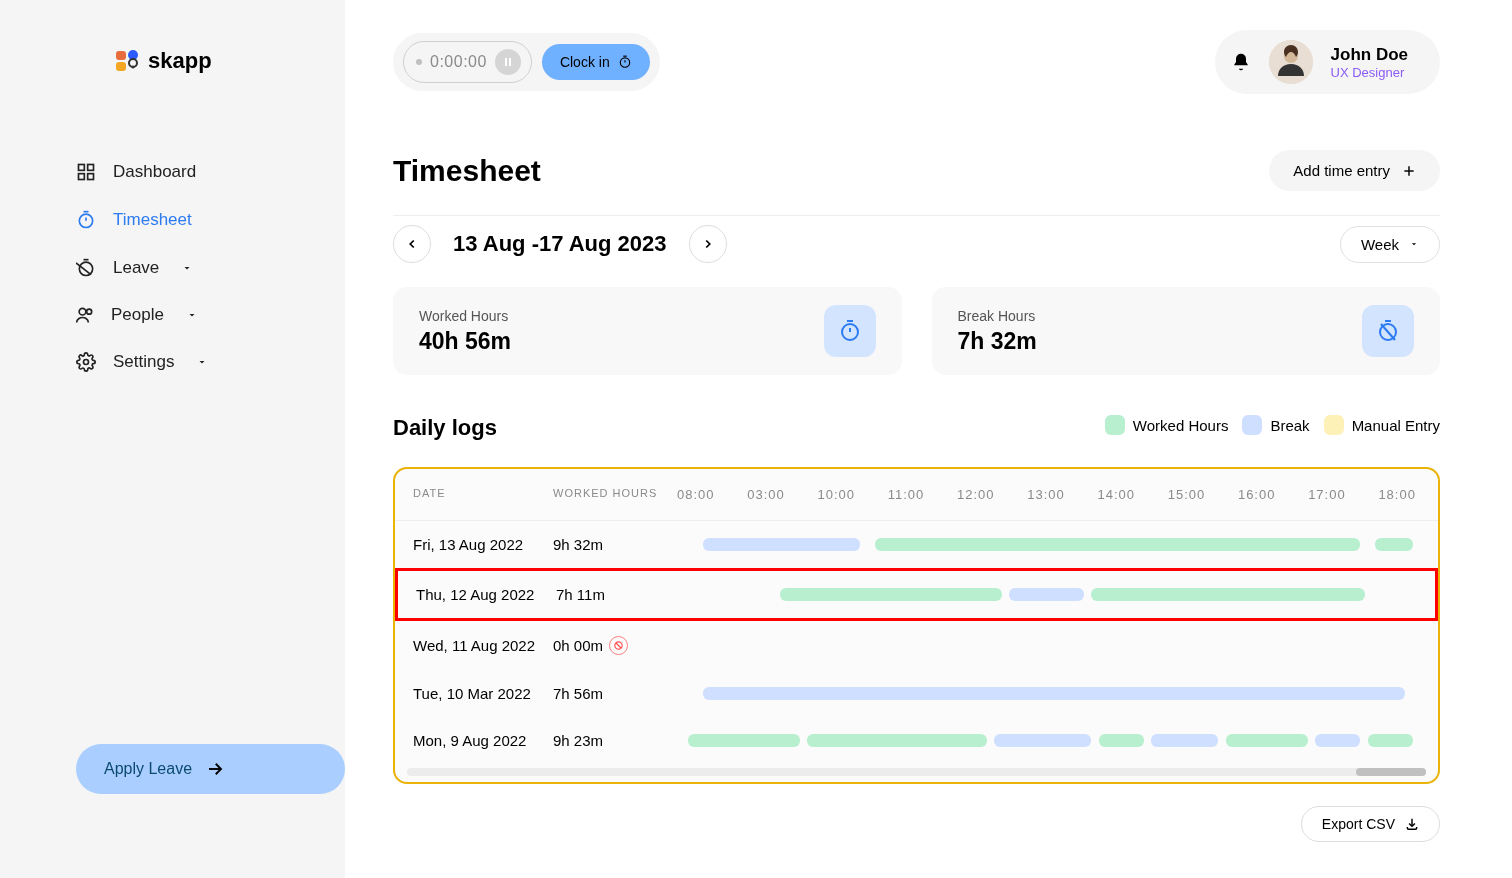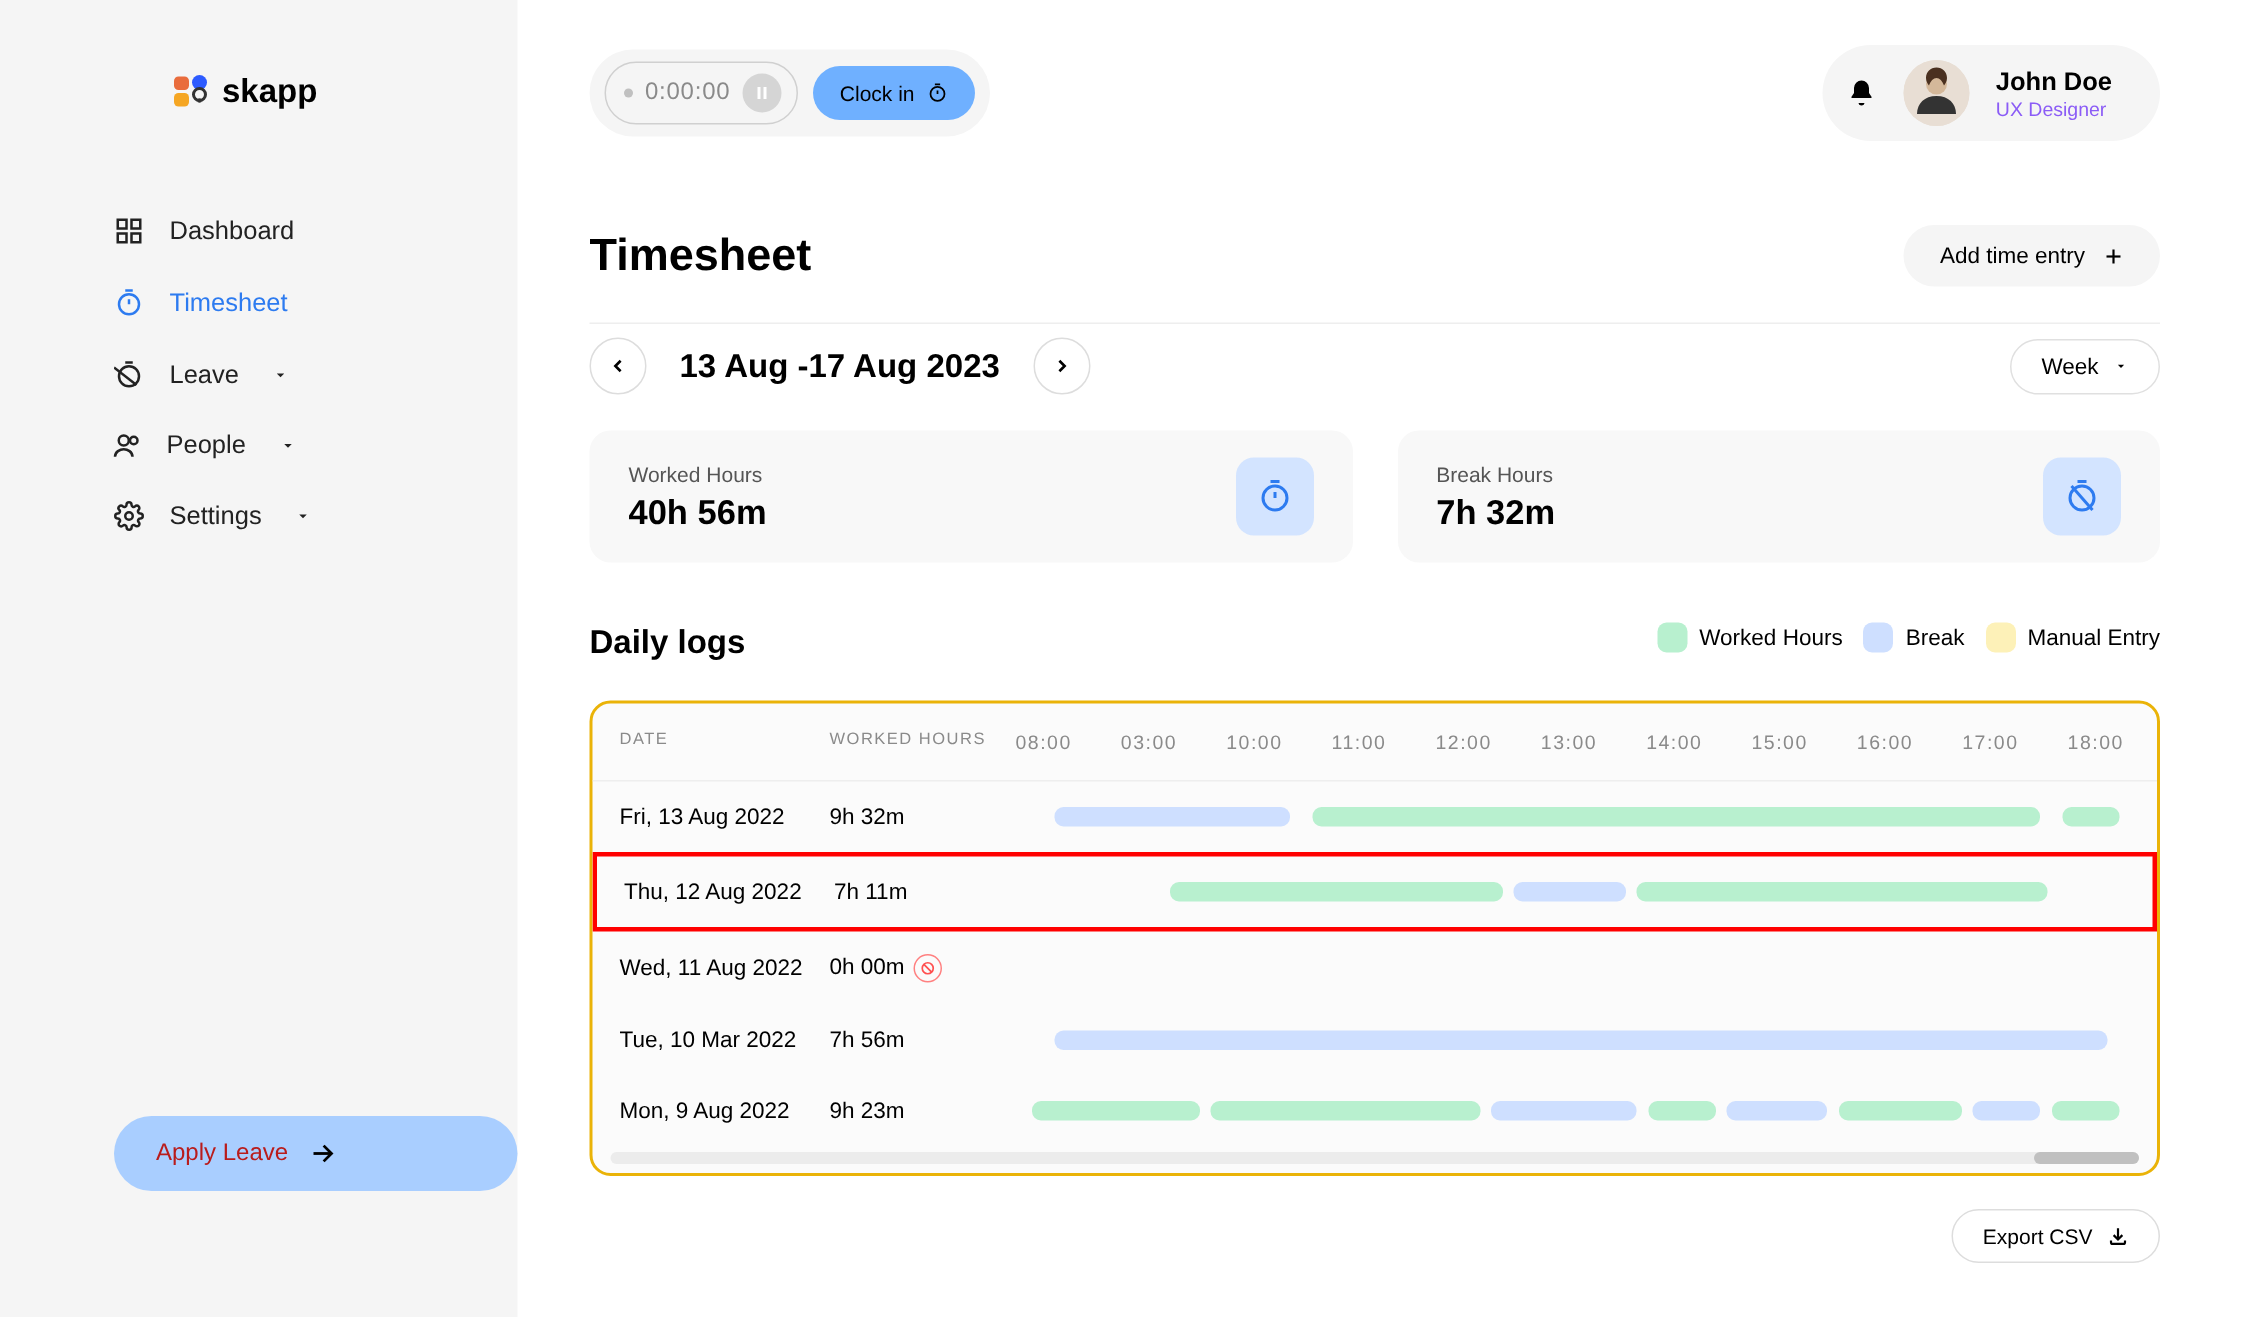--- a/index.html
+++ b/index.html
@@ -1,28 +1,28 @@
 <!DOCTYPE html>
 <html><head>
   <meta charset="utf-8">
   <style>
     * { margin: 0; padding: 0; box-sizing: border-box; font-family: -apple-system, BlinkMacSystemFont, 'Segoe UI', sans-serif; }
     body { background: #fff; width: 1512px; height: 878px; display: flex; overflow: hidden; }
     
     
-    .sidebar { width: 345px; background: #f5f5f5; padding: 48px 0 24px; display: flex; flex-direction: column; }
+    .sidebar { width: 345px; background: #f5f5f5; padding: 48px 0 24px; display: flex; flex-direction: column; gap: 18px; }
     .logo { display: flex; align-items: center; gap: 8px; padding-left: 116px; margin-bottom: 56px; }
     .logo-icon { width: 24px; height: 24px; position: relative; }
     .logo-text { font-size: 22px; font-weight: 700; color: #000; }
     .nav { padding: 0 75px; }
     .nav-item { display: flex; align-items: center; gap: 16px; padding: 13px 0; cursor: pointer; color: #222; font-size: 17px; }
     .nav-item.active { color: #2d7bf0; }
     .nav-icon { width: 22px; height: 22px; display: flex; align-items: center; justify-content: center; }
     .nav-chevron { margin-left: 6px; }
-    .apply-leave-btn { margin: auto 0 60px 76px; background: #a9ceff; color: #b91c1c; border: none; border-radius: 30px; padding: 16px 28px; font-size: 16px; font-weight: 500; display: flex; align-items: center; gap: 14px; cursor: pointer; }
+    .apply-leave-btn { margin: auto 0 60px 76px; background: #a9ceff; color: #0c4a6e; border: none; border-radius: 30px; padding: 16px 28px; font-size: 16px; font-weight: 500; display: flex; align-items: center; gap: 14px; cursor: pointer; }
     
     
     .main { flex: 1; padding: 30px 72px 0 48px; overflow: auto; }
     
     
     .top-bar { display: flex; justify-content: space-between; align-items: center; margin-bottom: 56px; }
     .clock-pill { background: #f5f5f5; border-radius: 34px; padding: 8px 10px; display: flex; align-items: center; gap: 10px; }
     .time-display { border: 1px solid #d0d0d0; border-radius: 24px; padding: 7px 10px 7px 12px; display: flex; align-items: center; gap: 8px; }
     .dot { width: 6px; height: 6px; border-radius: 50%; background: #c0c0c0; }
     .time-text { color: #8a8a8a; font-size: 16px; font-weight: 500; letter-spacing: 0.5px;}
@@ -62,21 +62,21 @@
     
     
     .logs-table { background: #fbfbfb; border: 2px solid #eab308; border-radius: 14px; overflow: hidden; }
     .logs-head { display: flex; padding: 18px 18px; border-bottom: 1px solid #eee; font-size: 11px; letter-spacing: 1px; color: #8a8a8a; }
     .col-date { width: 140px; }
     .col-hours { width: 120px; }
     .col-timeline { flex: 1; display: flex; justify-content: space-between; padding: 0 4px; font-size: 13px; }
     .log-row { display: flex; align-items: center; padding: 15px 18px; font-size: 15px; position: relative; }
     .log-row.highlight { border: 3px solid #ff0000; }
     .row-date { width: 140px; }
-    .row-hours { width: 120px; display:flex; align-items:flex-start; gap:6px; }
+    .row-hours { width: 120px; display:flex; align-items:center; gap:6px; }
     .row-bars { flex: 1; position: relative; height: 13px; }
     .bar { position: absolute; height: 13px; border-radius: 6px; }
     .bar.work { background: #b8f0cf; }
     .bar.break { background: #cedfff; }
     .no-track-icon { width: 19px; height: 19px; border-radius: 50%; border:1.5px solid #ff8080; display:flex; align-items:center; justify-content:center; font-size:10px; }
     .scroll-indicator { height: 8px; background: #ececec; border-radius: 4px; margin: 4px 12px 6px; position: relative; }
     .scroll-thumb { position: absolute; right: 0; width: 70px; height: 8px; background: #c0c0c0; border-radius: 4px; }
     
     
     .export-row { display: flex; justify-content: flex-end; margin-top: 22px; }

